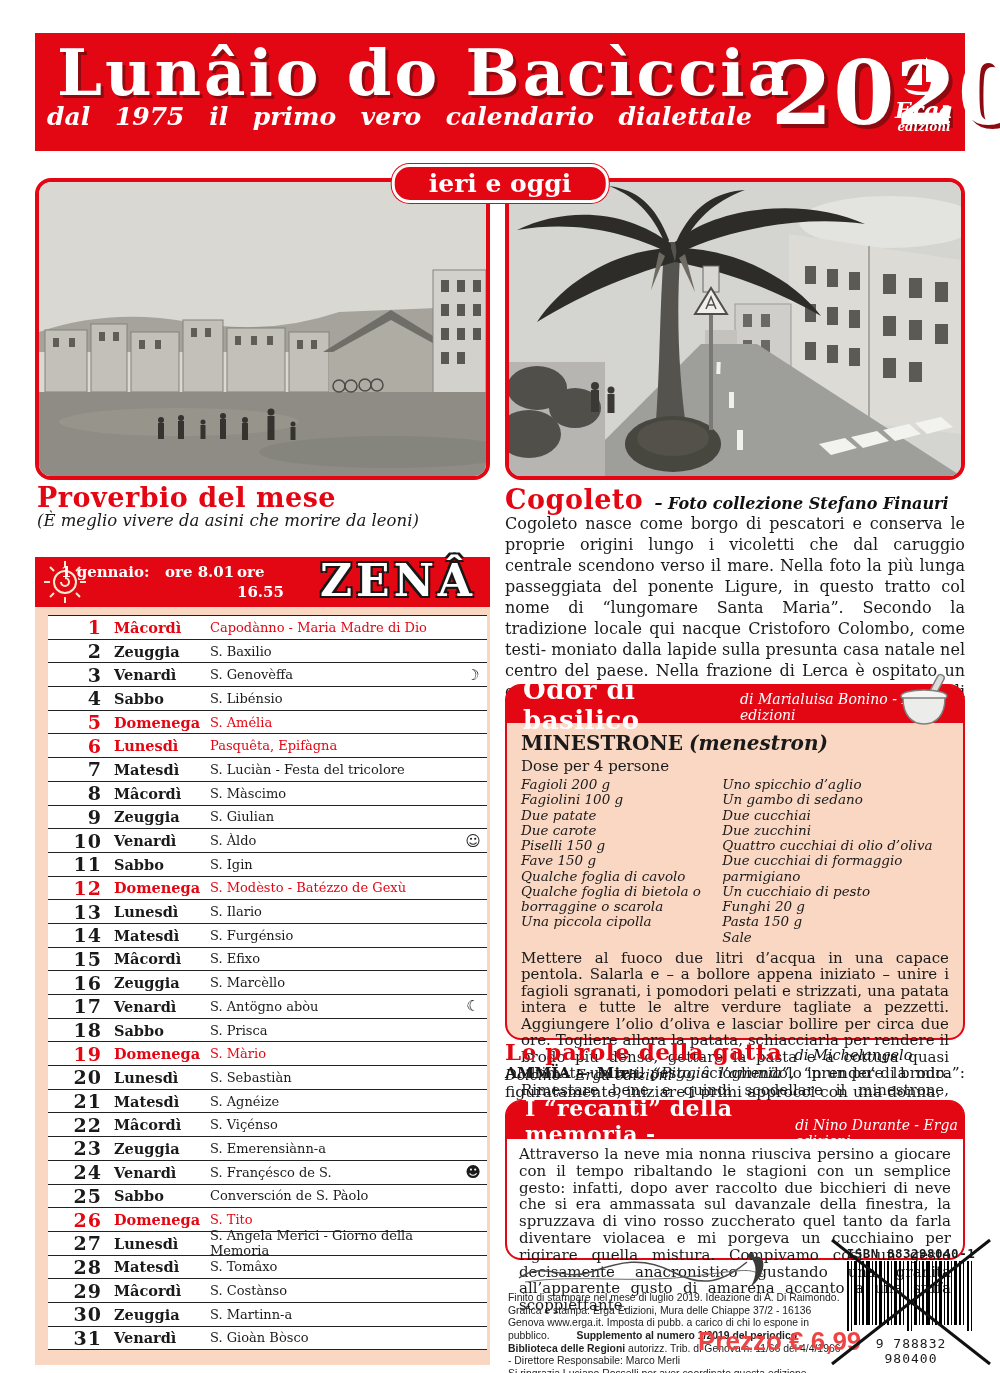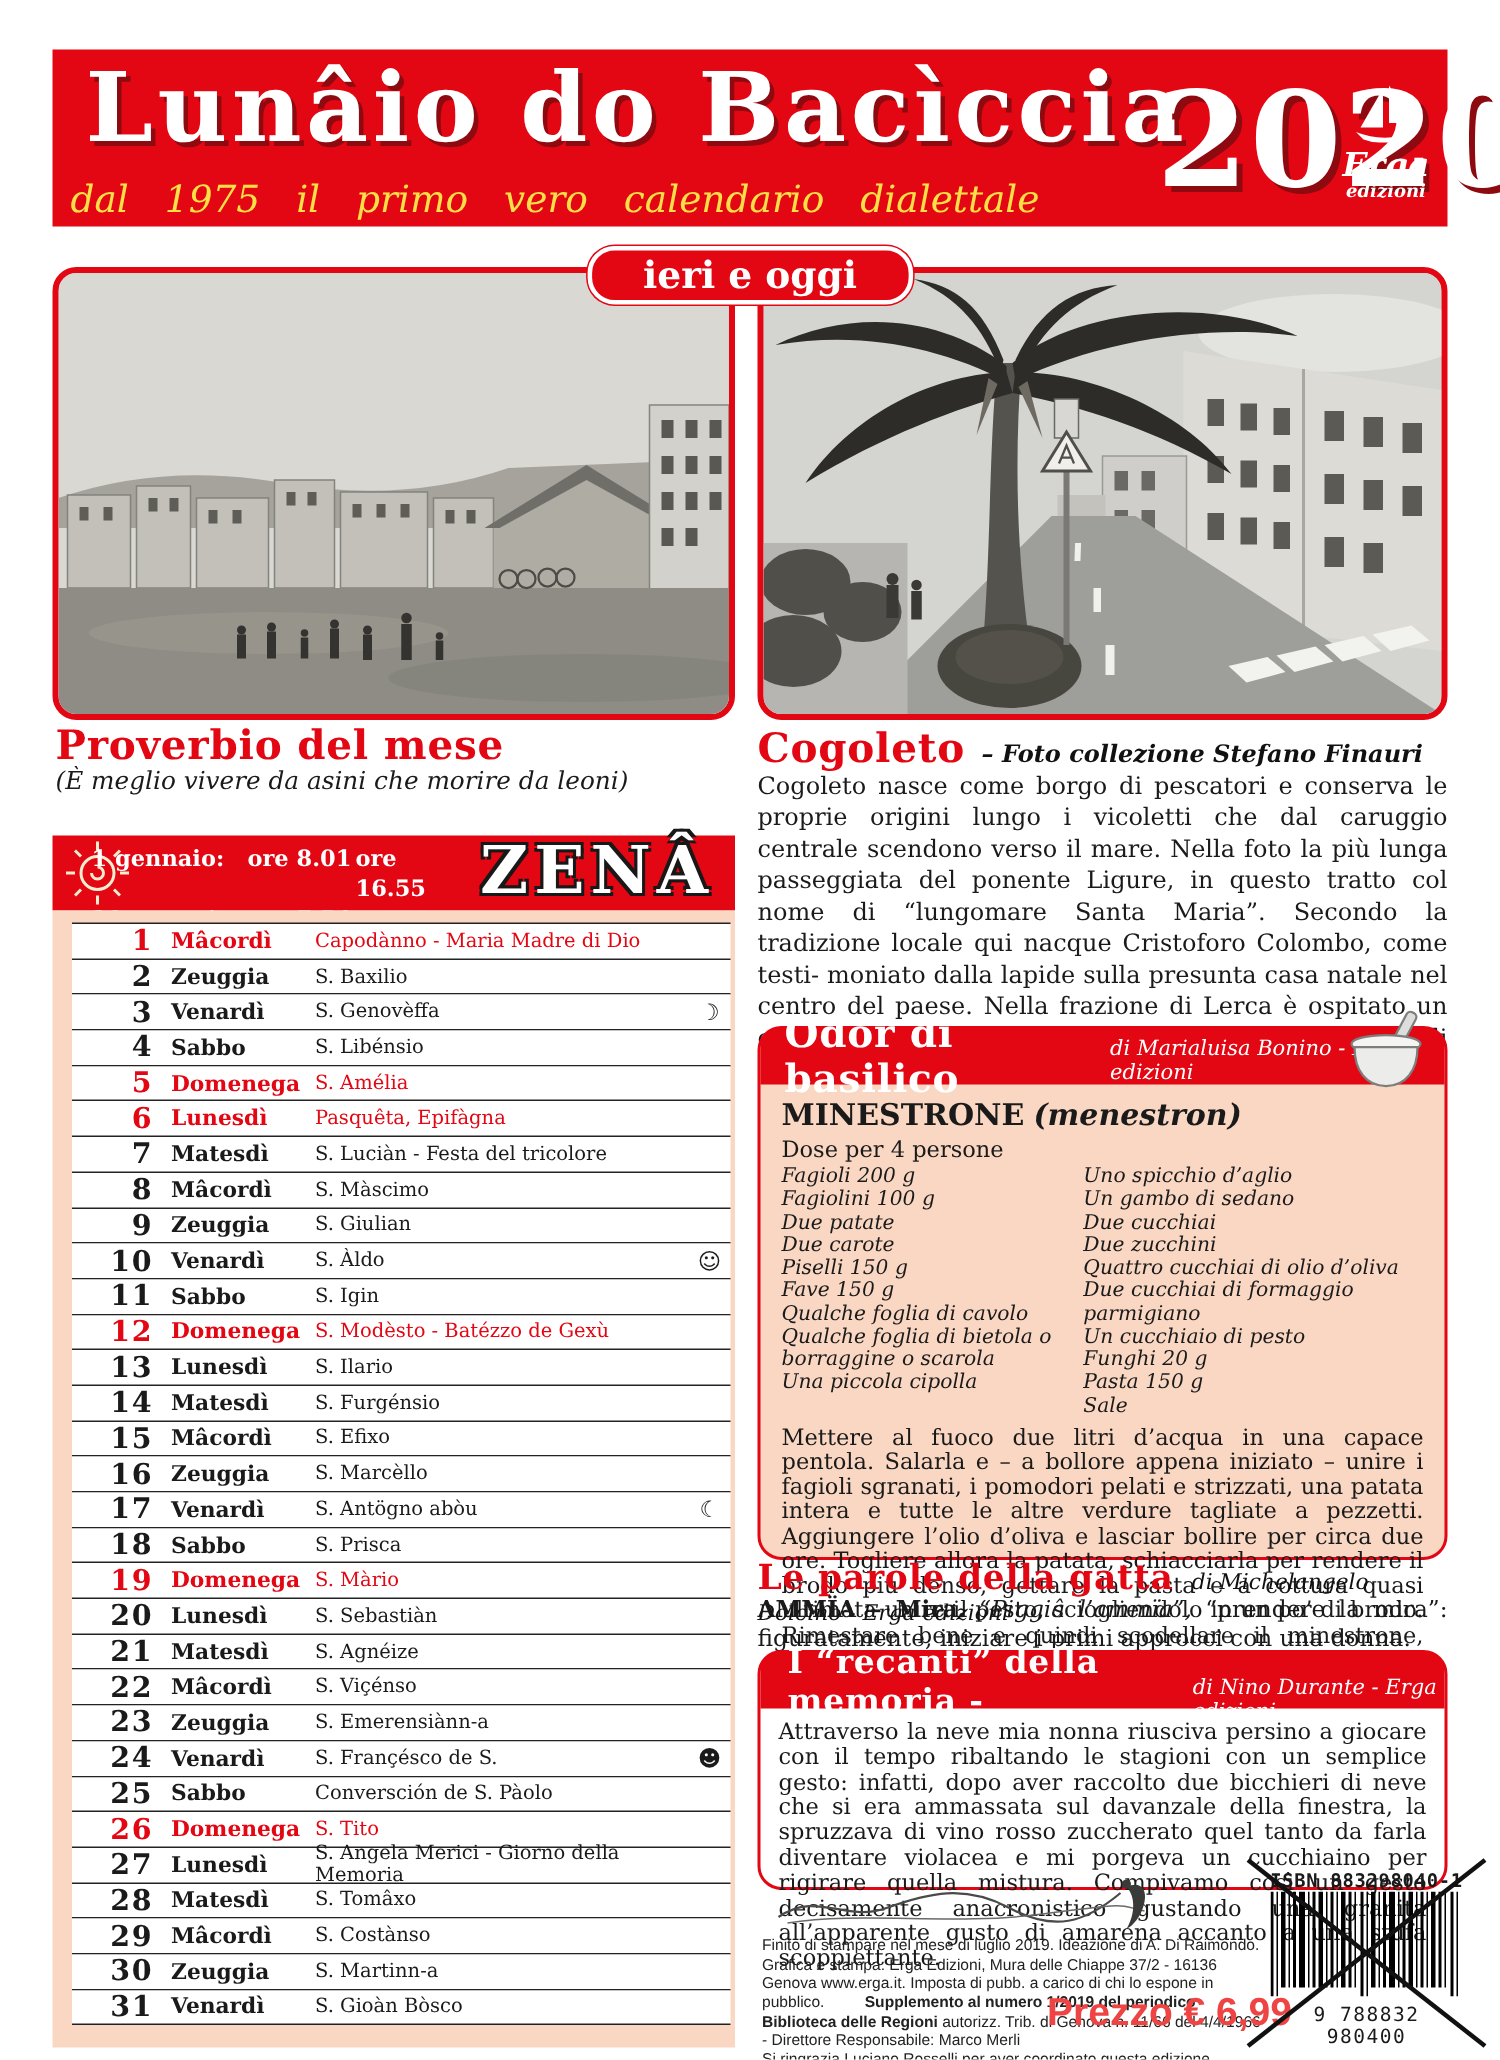--- a/index.html
+++ b/index.html
@@ -17,21 +17,21 @@
   .abs{position:absolute;}
 
   
   .masthead{left:35px;top:33px;width:930px;height:118px;background:var(--red);}
   .masthead .title{
     position:absolute;left:22px;top:2px;color:#fff;font-weight:bold;
     font-size:64px;letter-spacing:3px;text-shadow:3px 3px 0 var(--darkred);
     white-space:nowrap;
   }
   .masthead .tagline{
-    position:absolute;left:12px;bottom:4px;color:#fde047;font-style:italic;font-weight:normal;
+    position:absolute;left:12px;bottom:20px;color:#ffffff;font-style:italic;font-weight:bold;
     font-size:25px;word-spacing:16px;white-space:nowrap;
   }
   .masthead .year{
     position:absolute;left:736px;top:8px;color:#fff;font-weight:bold;font-size:88px;
     letter-spacing:1px;text-shadow:4px 4px 0 var(--darkred);
   }
   .publisher{position:absolute;right:6px;top:22px;width:70px;text-align:center;color:#fff;}
   .publisher .pname{font-size:22px;font-weight:bold;font-style:italic;line-height:1;}
   .publisher .psub{font-size:12px;font-weight:bold;font-style:italic;line-height:1.1;}
 

